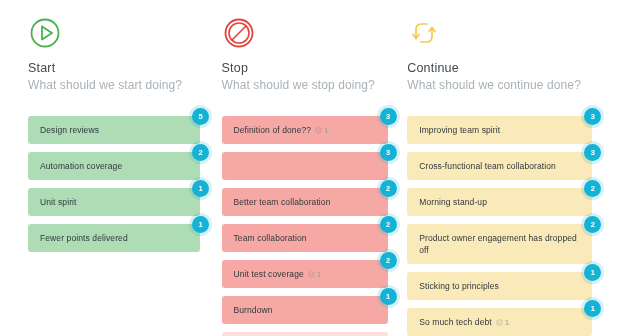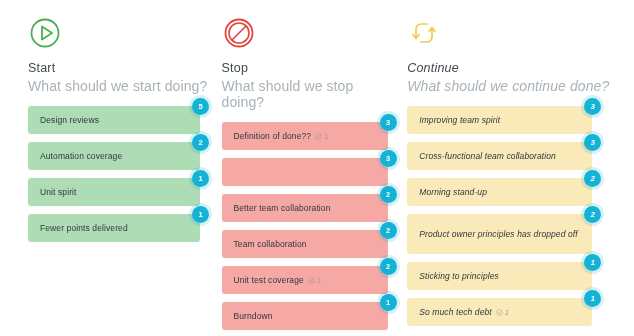--- a/index.html
+++ b/index.html
@@ -22,44 +22,44 @@
   }
 
   .column {
     position: relative;
     height: 100%;
   }
 
   
   .col-start    { width: 216px; padding-left: 28px; }
   .col-stop     { width: 190px; padding-left: 10px; }
-  .col-continue { width: 228px; padding-left: 10px; font-style: italic; }
+  .col-continue { width: 228px; padding-left: 10px; }
 
   
   .col-header { position: relative; }
 
   .col-icon {
     width: 34px;
     height: 34px;
     margin-bottom: 11px;
     display: block;
   }
 
   .col-title {
     font-size: 12.5px;
     color: #3f4a52;
     letter-spacing: .2px;
     margin-bottom: 3px;
   }
 
   .col-prompt {
-    font-size: 14px;
+    font-size: 12px;
     color: #a9b2b8;
     letter-spacing: .1px;
-    margin-bottom: 12px;
+    margin-bottom: 24px;
   }
 
   
   .cards { position: relative; }
 
   .card {
     position: relative;
     border-radius: 3px;
     margin-bottom: 8px;
     display: flex;
@@ -233,21 +233,21 @@
       </div>
       <div class="card">
         <span class="card-text">Cross-functional team collaboration</span>
         <span class="badge">3</span>
       </div>
       <div class="card">
         <span class="card-text">Morning stand-up</span>
         <span class="badge">2</span>
       </div>
       <div class="card tall">
-        <span class="card-text">Product owner principles has dropped off</span>
+        <span class="card-text">Product owner engagement has dropped off</span>
         <span class="badge">2</span>
       </div>
       <div class="card">
         <span class="card-text">Sticking to principles</span>
         <span class="badge">1</span>
       </div>
       <div class="card">
         <span class="card-text">So much tech debt</span>
         <span class="card-meta">
           <svg class="meta-icon" viewBox="0 0 10 10">

